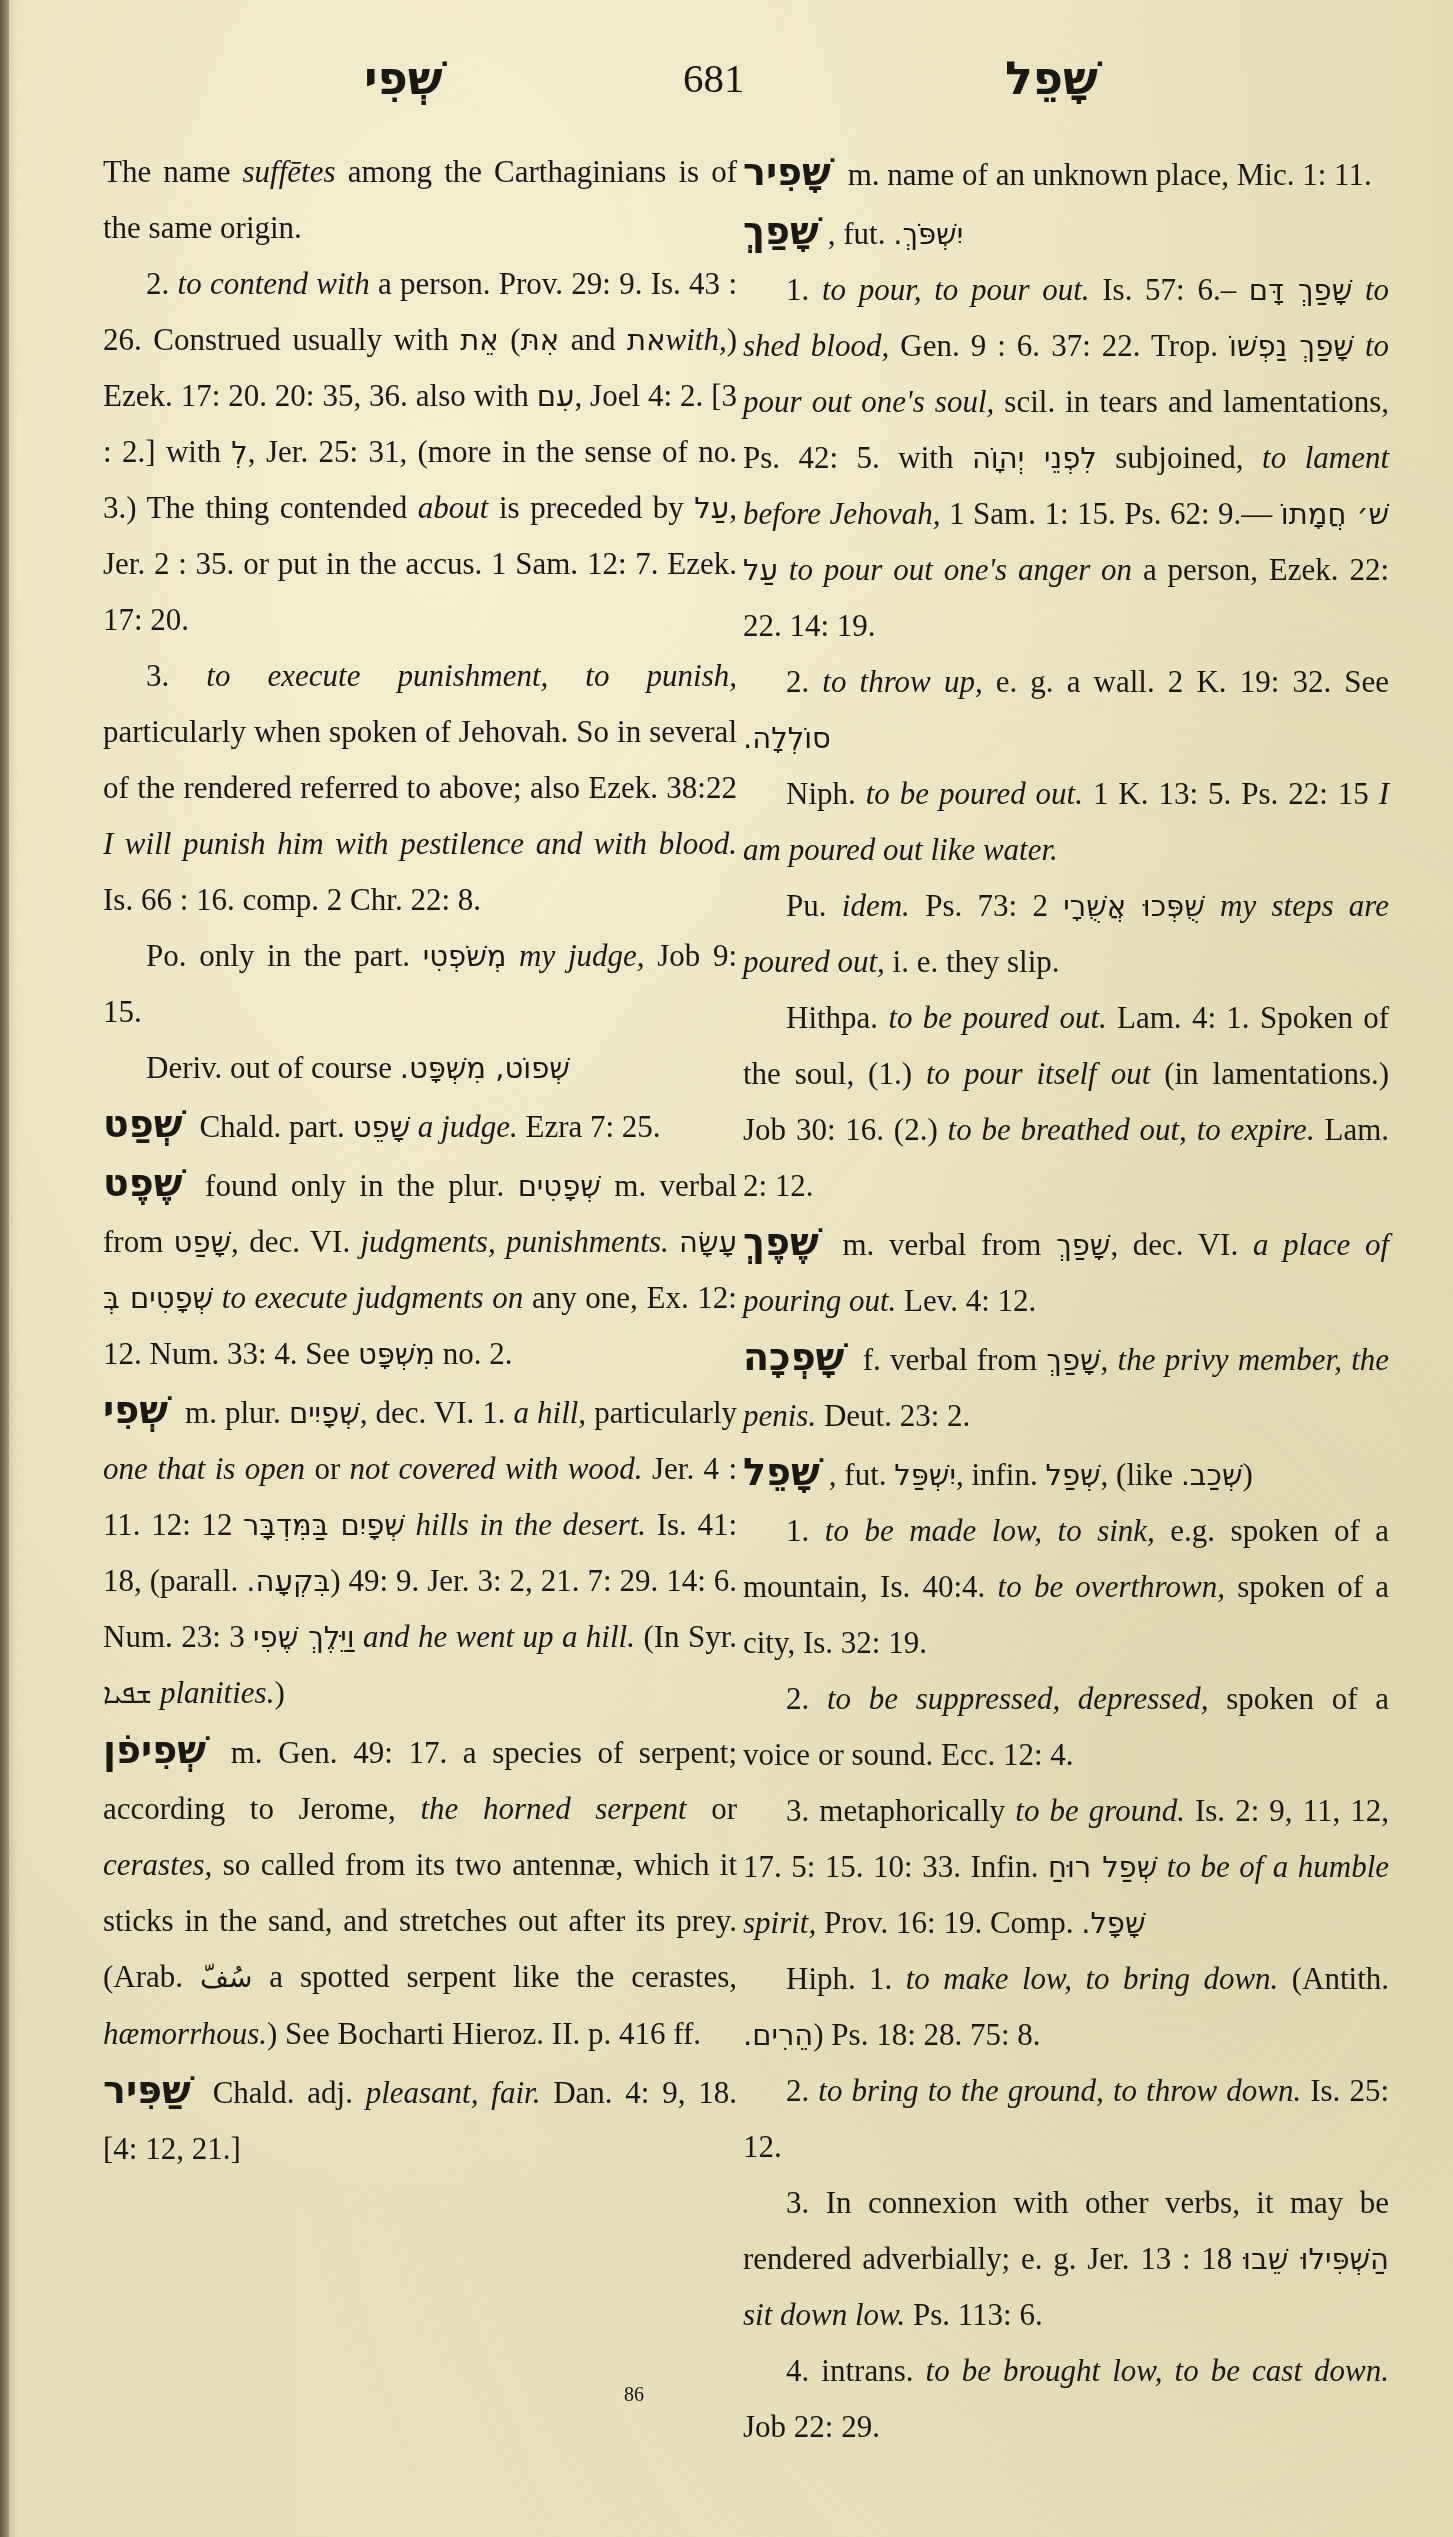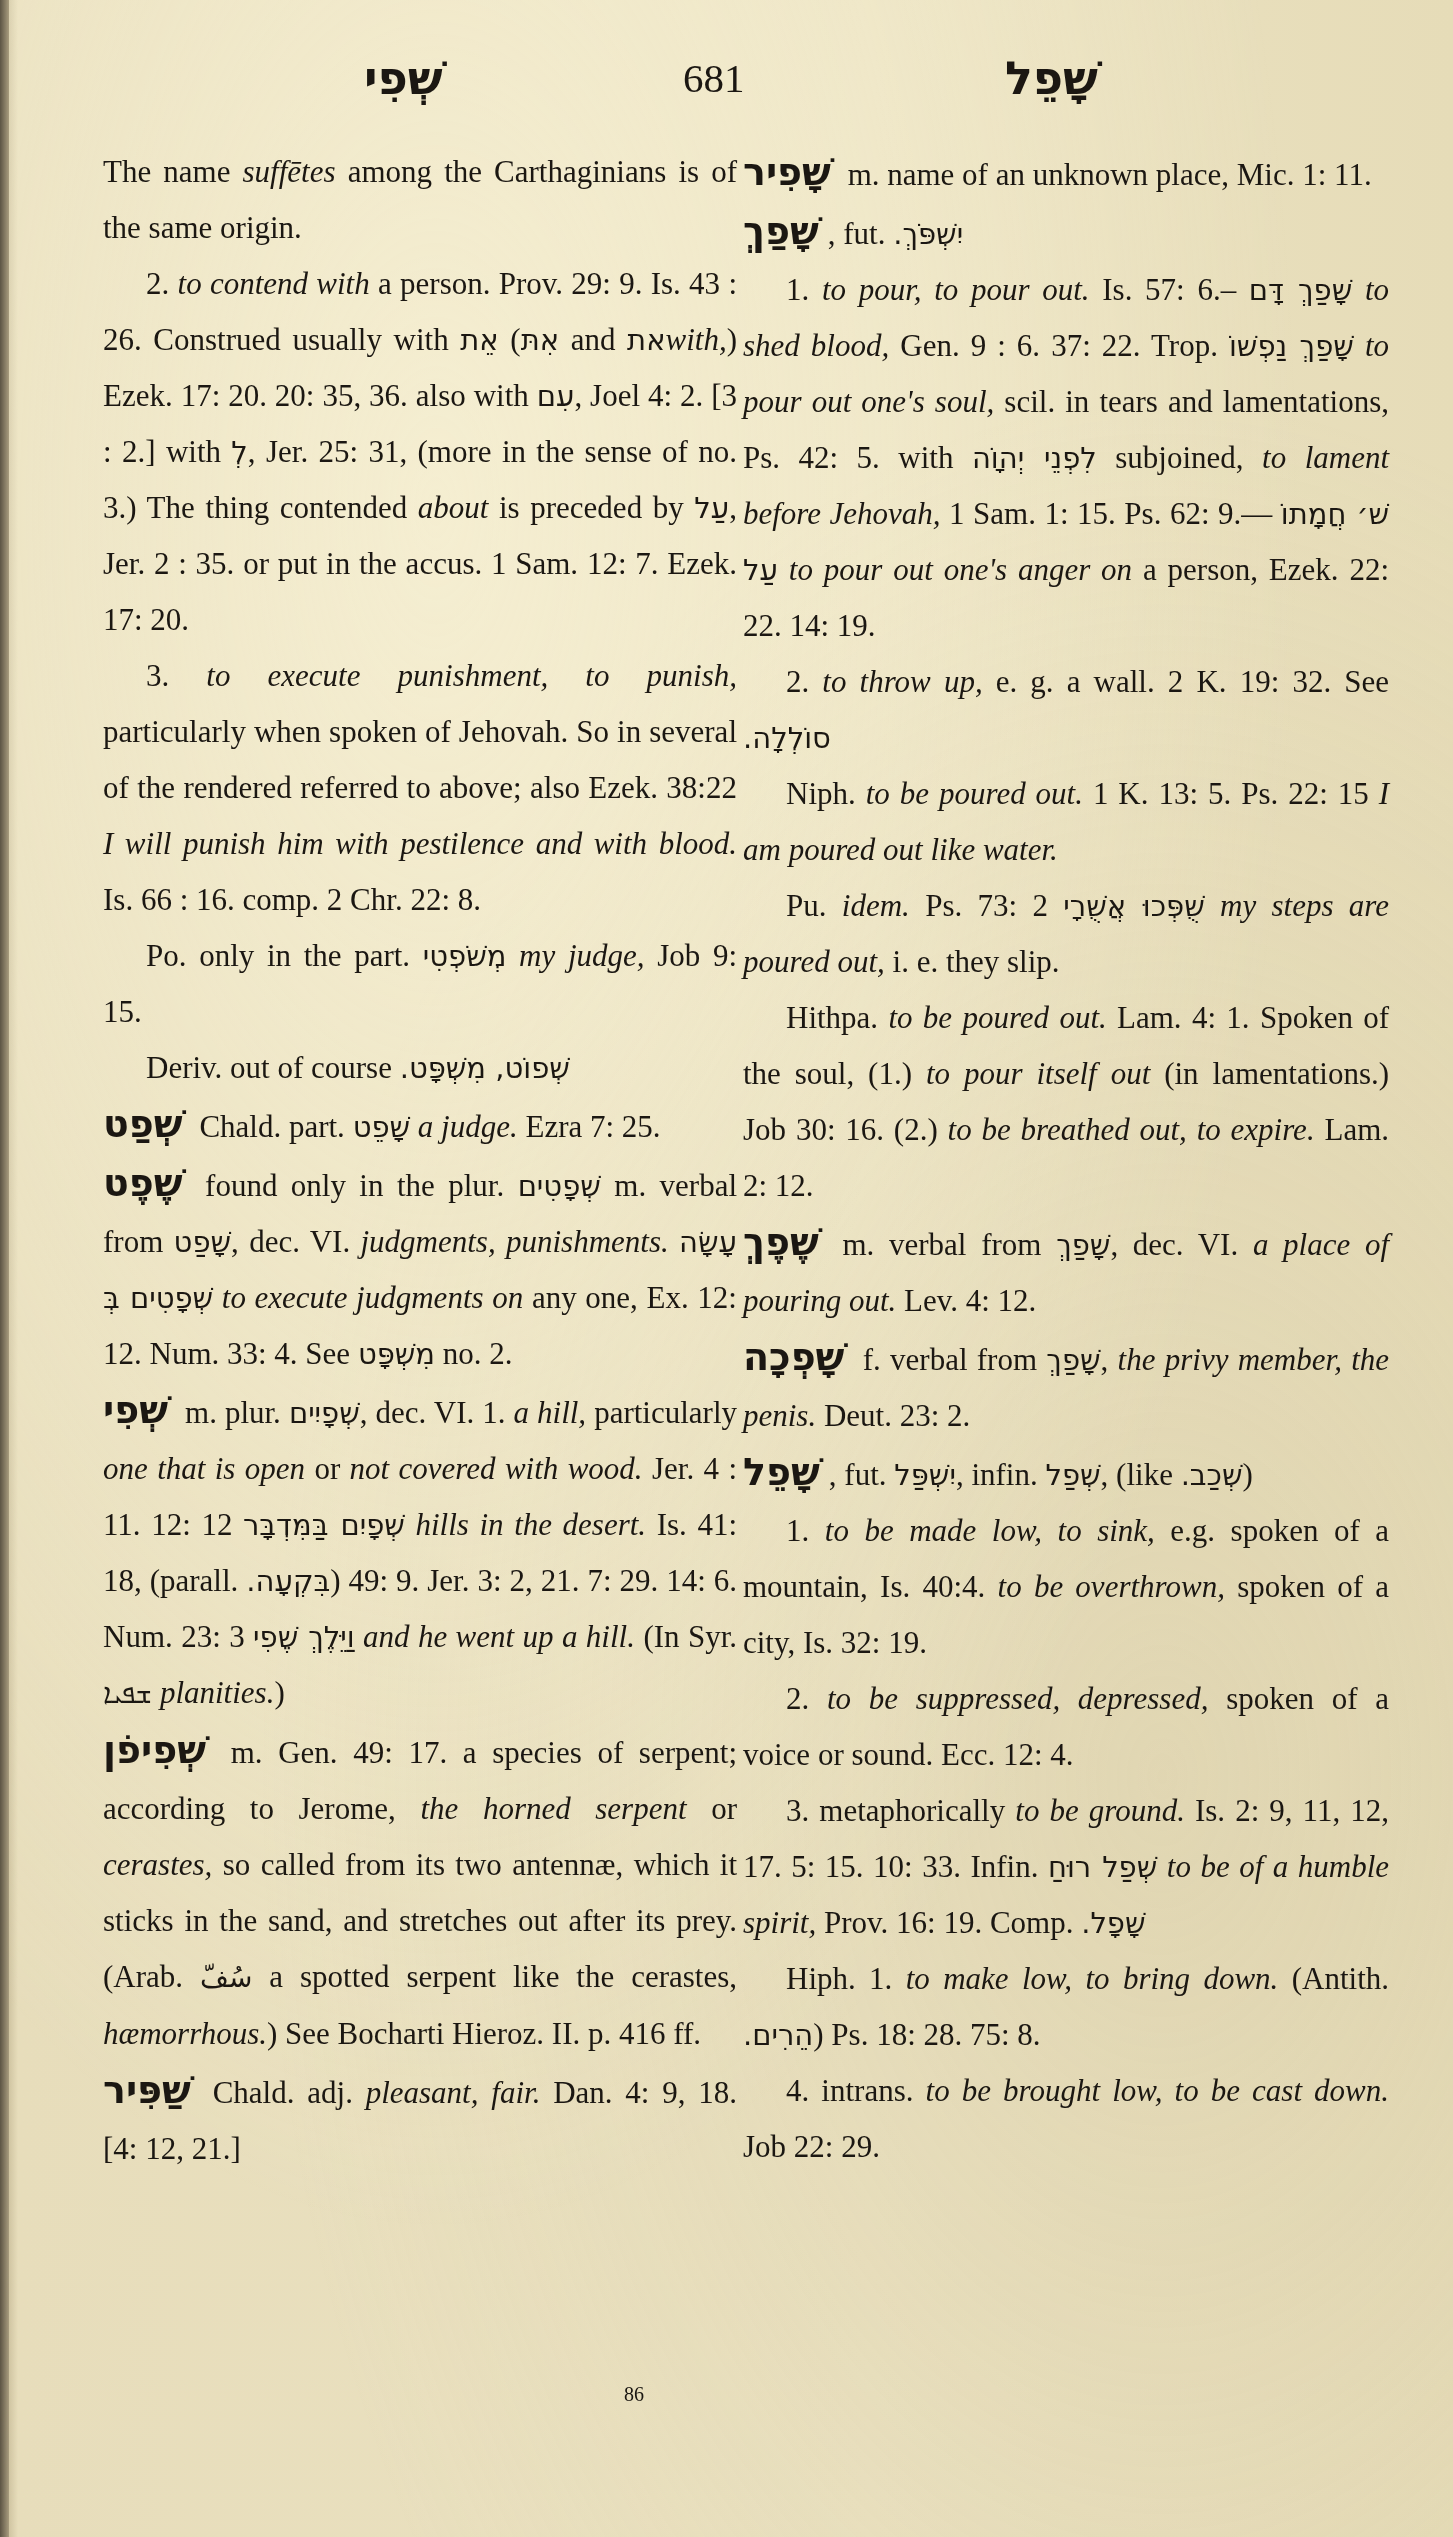--- a/index.html
+++ b/index.html
@@ -305,20 +305,31 @@
       <span>Prov. 16: 19. Comp.</span>
       <span class="heb">שָׁפָל.</span>
     </p>
     <p class="p indent">
       <span>Hiph. 1.</span>
       <i>to make low, to bring down.</i>
       <span>(Antith.</span>
       <span class="heb">הֵרִים.</span><span>) Ps. 18: 28. 75: 8.</span>
     </p>
     <p class="p indent">
+      <span>2.</span>
+      <i>to bring to the ground, to throw down.</i>
+      <span>Is. 25: 12.</span>
+    </p>
+    <p class="p indent">
+      <span>3. In connexion with other verbs, it may be rendered adverbially; e. g. Jer. 13 : 18</span>
+      <span class="heb">הַשְׁפִּילוּ שֵׁבוּ</span>
+      <i>sit down low.</i>
+      <span>Ps. 113: 6.</span>
+    </p>
+    <p class="p indent">
       <span>4. intrans.</span>
       <i>to be brought low, to be cast down.</i>
       <span>Job 22: 29.</span>
     </p>
   </div>
 
   <div class="footer-sig">86</div>
 </div>
 
 

